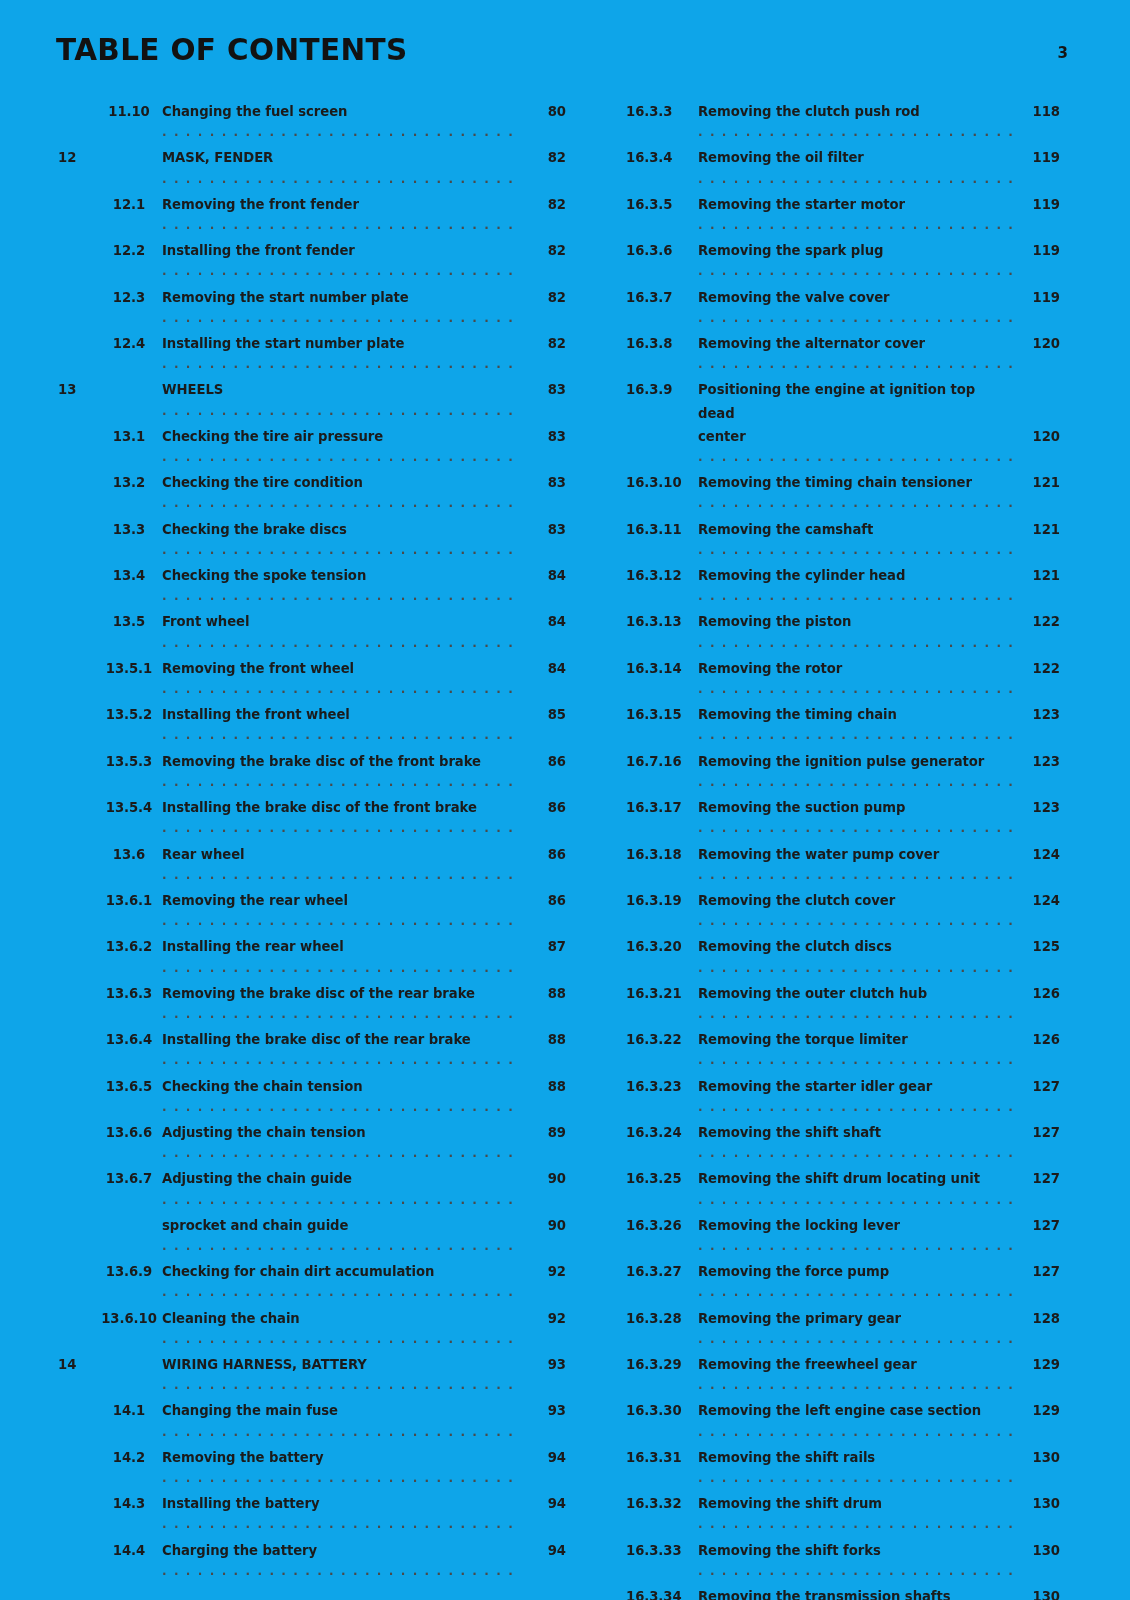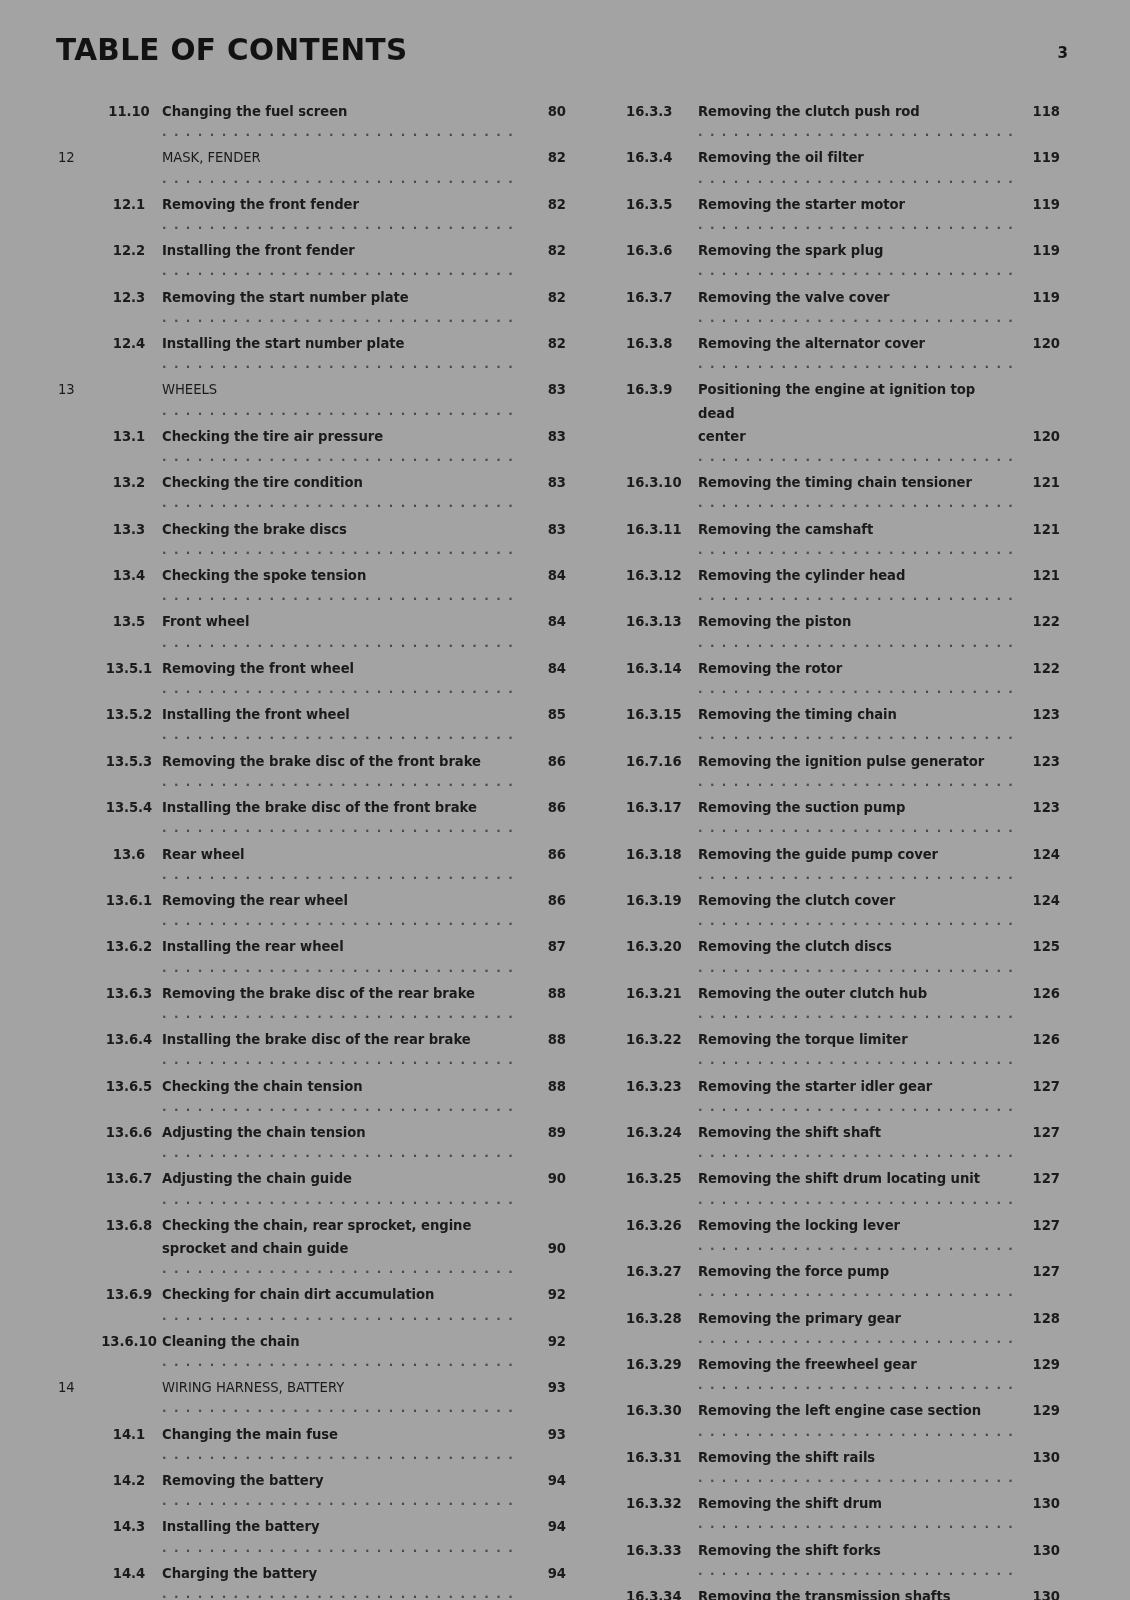--- a/index.html
+++ b/index.html
@@ -10,21 +10,21 @@
   body {
     width: 1130px; height: 1600px;
     font-family: "DejaVu Sans", "Liberation Sans", sans-serif;
     color: #1a1a1a;
     position: relative;
     overflow: hidden;
   }
   .page {
     width: 1130px; height: 1600px;
     position: relative;
-    background: #a3a3a3;
+    background: #0ea5e9;
     padding: 0;
   }
 
   
   .header {
     position: absolute;
     left: 0; right: 0; top: 34px;
     height: 52px;
     padding: 0 62px 0 56px;
     display: flex;
@@ -117,21 +117,21 @@
     letter-spacing: 1.6px;
     color: #4a4a4a;
     font-size: 12px;
     position: relative;
     top: -2px;
   }
 
   
   tr.lvl1 td { text-transform: none; }
   tr.lvl1 .c-num,
-  tr.lvl1 .c-title .txt { font-weight: 400; }
+  tr.lvl1 .c-title .txt { font-weight: 700; }
 
   
   tr.cont .c-num, tr.cont .c-sub { }
 </style>
 </head>
 <body>
 
 <div class="page">
 
   <div class="header">
@@ -279,26 +279,20 @@
               <td class="c-num"></td>
               <td class="c-sub">13.6.6</td>
               <td class="c-title"><span class="txt">Adjusting the chain tension</span><span class="leaderline"> . . . . . . . . . . . . . . . . . . . . . . . . . . . . . . . . . . . . . . . . . . . . . . . . . . . . . . . . . . . . </span></td>
               <td class="c-page">89</td>
             </tr>
             <tr class="lvl3">
               <td class="c-num"></td>
               <td class="c-sub">13.6.7</td>
               <td class="c-title"><span class="txt">Adjusting the chain guide</span><span class="leaderline"> . . . . . . . . . . . . . . . . . . . . . . . . . . . . . . . . . . . . . . . . . . . . . . . . . . . . . . . . . . . . </span></td>
               <td class="c-page">90</td>
-            </tr>
-            <tr class="lvl3 nolead">
-              <td class="c-num"></td>
-              <td class="c-sub">13.6.8</td>
-              <td class="c-title"><span class="txt">Checking the chain, rear sprocket, engine</span></td>
-              <td class="c-page"></td>
             </tr>
             <tr class="lvl3 cont">
               <td class="c-num"></td>
               <td class="c-sub"></td>
               <td class="c-title"><span class="txt">sprocket and chain guide</span><span class="leaderline"> . . . . . . . . . . . . . . . . . . . . . . . . . . . . . . . . . . . . . . . . . . . . . . . . . . . . . . . . . . . . </span></td>
               <td class="c-page">90</td>
             </tr>
             <tr class="lvl3">
               <td class="c-num"></td>
               <td class="c-sub">13.6.9</td>
@@ -439,21 +433,21 @@
             </tr>
             <tr class="lvl3">
               <td class="c-num"></td>
               <td class="c-sub">16.3.17</td>
               <td class="c-title"><span class="txt">Removing the suction pump</span><span class="leaderline"> . . . . . . . . . . . . . . . . . . . . . . . . . . . . . . . . . . . . . . . . . . . . . . . . . . . . . . . . . . . . </span></td>
               <td class="c-page">123</td>
             </tr>
             <tr class="lvl3">
               <td class="c-num"></td>
               <td class="c-sub">16.3.18</td>
-              <td class="c-title"><span class="txt">Removing the guide pump cover</span><span class="leaderline"> . . . . . . . . . . . . . . . . . . . . . . . . . . . . . . . . . . . . . . . . . . . . . . . . . . . . . . . . . . . . </span></td>
+              <td class="c-title"><span class="txt">Removing the water pump cover</span><span class="leaderline"> . . . . . . . . . . . . . . . . . . . . . . . . . . . . . . . . . . . . . . . . . . . . . . . . . . . . . . . . . . . . </span></td>
               <td class="c-page">124</td>
             </tr>
             <tr class="lvl3">
               <td class="c-num"></td>
               <td class="c-sub">16.3.19</td>
               <td class="c-title"><span class="txt">Removing the clutch cover</span><span class="leaderline"> . . . . . . . . . . . . . . . . . . . . . . . . . . . . . . . . . . . . . . . . . . . . . . . . . . . . . . . . . . . . </span></td>
               <td class="c-page">124</td>
             </tr>
             <tr class="lvl3">
               <td class="c-num"></td>

